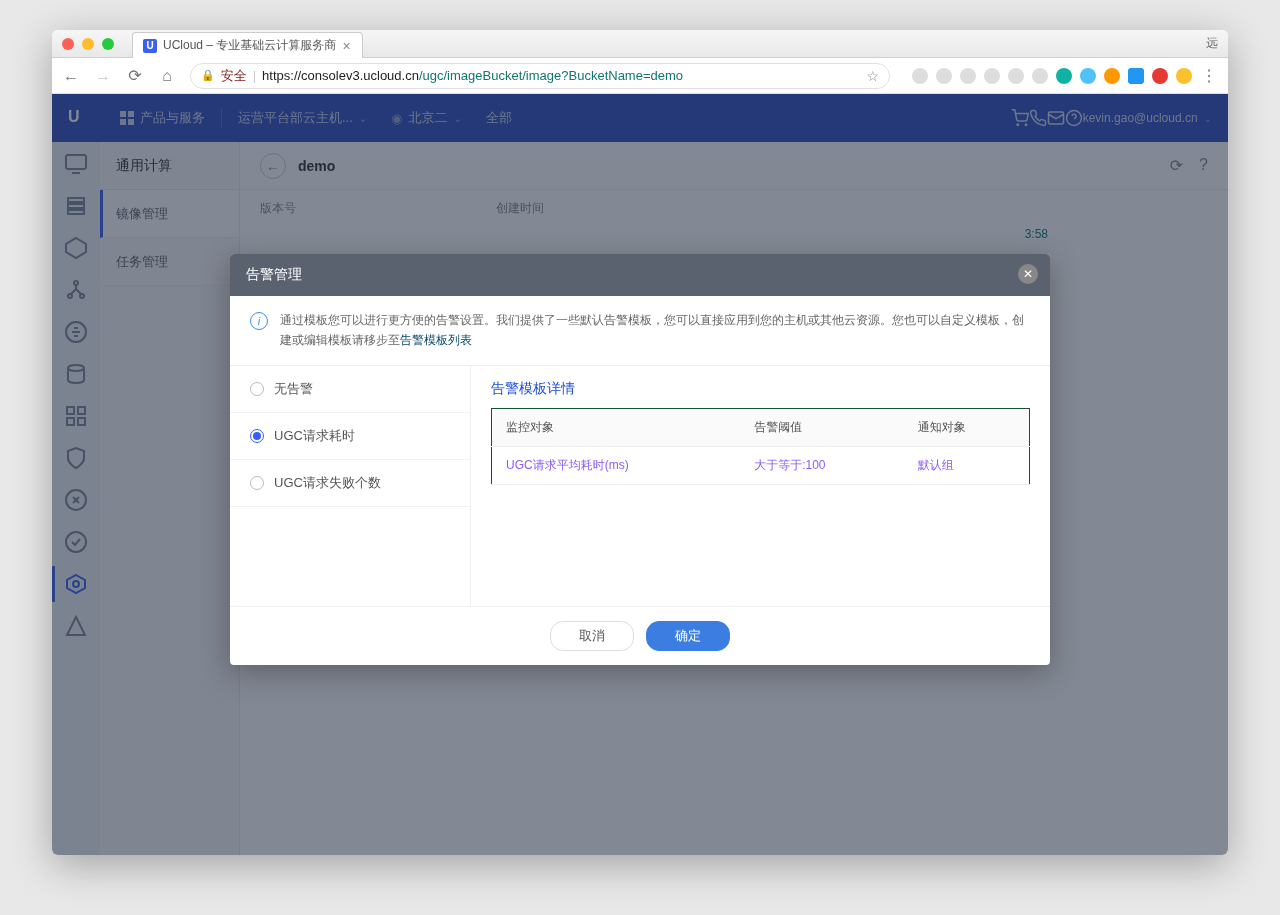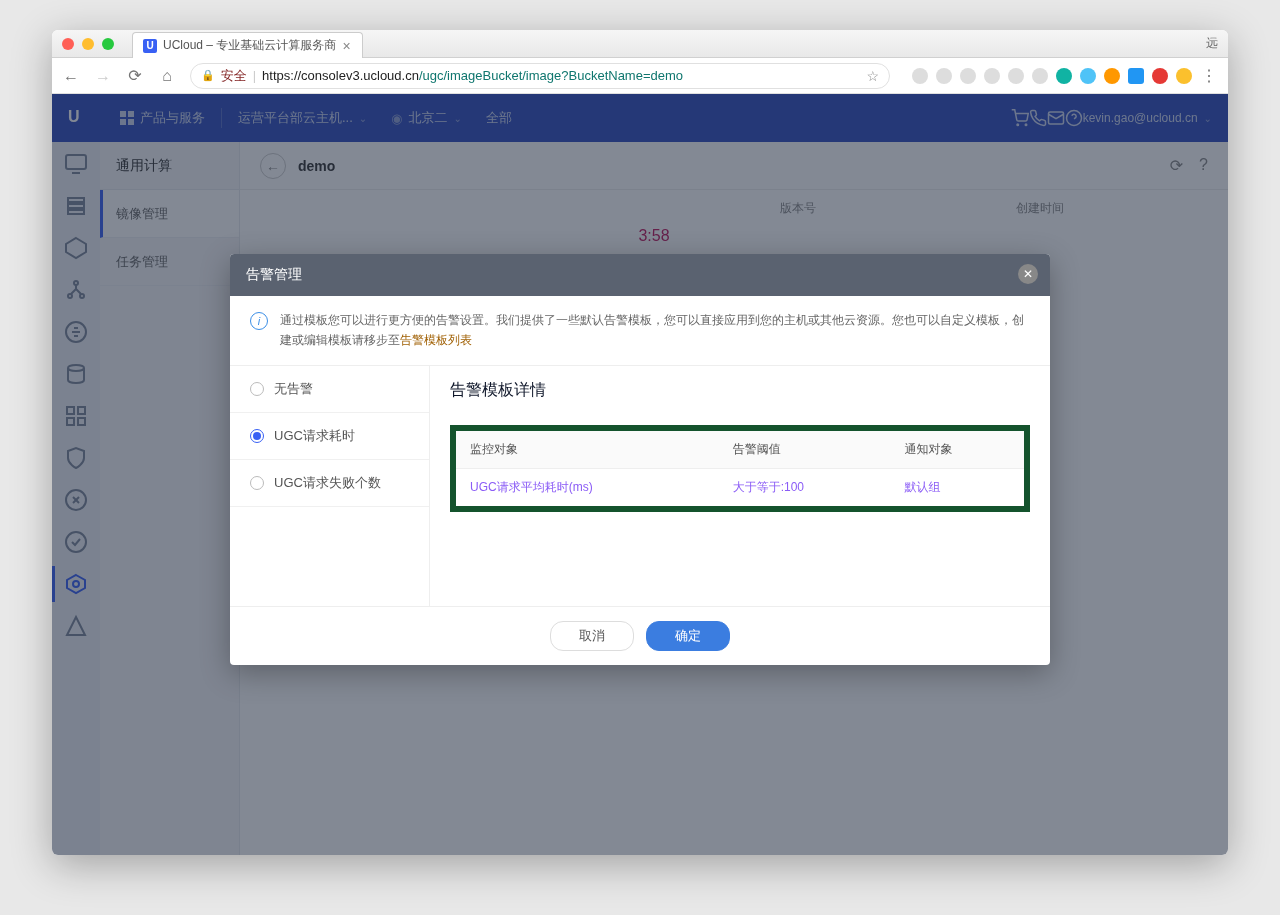--- a/index.html
+++ b/index.html
@@ -48,30 +48,30 @@
 .ct-head{height:48px;border-bottom:1px solid #eee;display:flex;align-items:center;padding:0 20px;gap:12px}
 .back-circ{width:26px;height:26px;border:1px solid #ccc;border-radius:50%;display:flex;align-items:center;justify-content:center;color:#888;font-size:14px}
 .ct-title{font-size:14px;font-weight:600;color:#333}
 .ct-actions{margin-left:auto;display:flex;gap:16px;color:#888}
 .overlay{position:absolute;inset:0;background:rgba(30,40,60,.55);display:flex;align-items:flex-start;justify-content:center;padding-top:160px}
 .modal{width:820px;background:#fff;border-radius:4px;overflow:hidden;box-shadow:0 8px 30px rgba(0,0,0,.3)}
 .m-head{height:42px;background:#5a6270;display:flex;align-items:center;padding:0 16px;color:#fff;font-size:14px;position:relative}
 .m-close{position:absolute;right:12px;top:10px;width:20px;height:20px;background:#888;border-radius:50%;color:#fff;display:flex;align-items:center;justify-content:center;font-size:12px;cursor:pointer}
 .m-info{display:flex;gap:12px;padding:14px 20px;border-bottom:1px solid #eee;font-size:12px;color:#666;line-height:1.7;align-items:flex-start}
 .info-ico{width:18px;height:18px;border:1.5px solid #3b8ee6;border-radius:50%;color:#3b8ee6;display:flex;align-items:center;justify-content:center;font-size:11px;font-style:italic;flex-shrink:0;margin-top:2px}
-.m-info a{color:#a16207;text-decoration:none}
+.m-info a{color:#0c4a6e;text-decoration:none}
 .m-body{display:flex;min-height:240px}
-.m-left{width:200px;border-right:1px solid #eee}
+.m-left{width:241px;border-right:1px solid #eee}
 .radio-row{display:flex;align-items:center;gap:10px;padding:14px 20px;border-bottom:1px solid #f0f0f0;font-size:13px;color:#555;cursor:pointer}
 .radio{width:14px;height:14px;border:1.5px solid #bbb;border-radius:50%;position:relative}
 .radio.on{border-color:#3860f4}
 .radio.on::after{content:"";position:absolute;inset:2px;background:#3860f4;border-radius:50%}
 .m-right{flex:1;padding:14px 20px}
-.detail-title{font-size:16px;color:#0f172a;margin-bottom:24px}
-.tbl{width:100%;border:6px solid #14532d;border-collapse:collapse;font-size:12px}
+.detail-title{font-size:14px;color:#1d4ed8;margin-bottom:10px}
+.tbl{width:100%;border:1px solid #14532d;border-collapse:collapse;font-size:12px}
 .tbl th{background:#fafafa;text-align:left;padding:10px 14px;color:#555;font-weight:500;border-bottom:1px solid #eee}
 .tbl td{padding:10px 14px;color:#8b5cf6;border-bottom:1px solid #eee}
 .m-foot{display:flex;justify-content:center;gap:12px;padding:14px;border-top:1px solid #eee}
 .btn{height:30px;padding:0 28px;font-size:13px;border-radius:13px;cursor:pointer;display:flex;align-items:center}
 .btn-default{background:#fff;border:1px solid #ddd;color:#555}
 .btn-primary{background:#3b7de0;border:1px solid #3b7de0;color:#fff}
 svg{width:100%;height:100%}
 </style>
 </head>
 <body>
@@ -266,24 +266,24 @@
       <div class="content">
         <div class="ct-head">
           <span class="back-circ">←</span>
           <span class="ct-title">demo</span>
           <div class="ct-actions">
             <span style="font-size:16px">⟳</span>
             <span style="font-size:16px">?</span>
           </div>
         </div>
         <div style="padding:10px 20px;display:flex;gap:200px;color:#888;font-size:12px">
-          <span style="margin-left:520px">版本号</span>
+          <span style="">版本号</span>
           <span>创建时间</span>
         </div>
-        <div style="padding:0 20px;color:#be185d;font-size:16px;text-align:center;margin-right:160px">3:58</div>
+        <div style="padding:0 20px;color:#0f766e;font-size:12px;text-align:right;margin-right:160px">3:58</div>
       </div>
     </div>
 
     <div class="overlay">
       <div class="modal">
         <div class="m-head">
           <span>告警管理</span>
           <span class="m-close">✕</span>
         </div>
         <div class="m-info">

